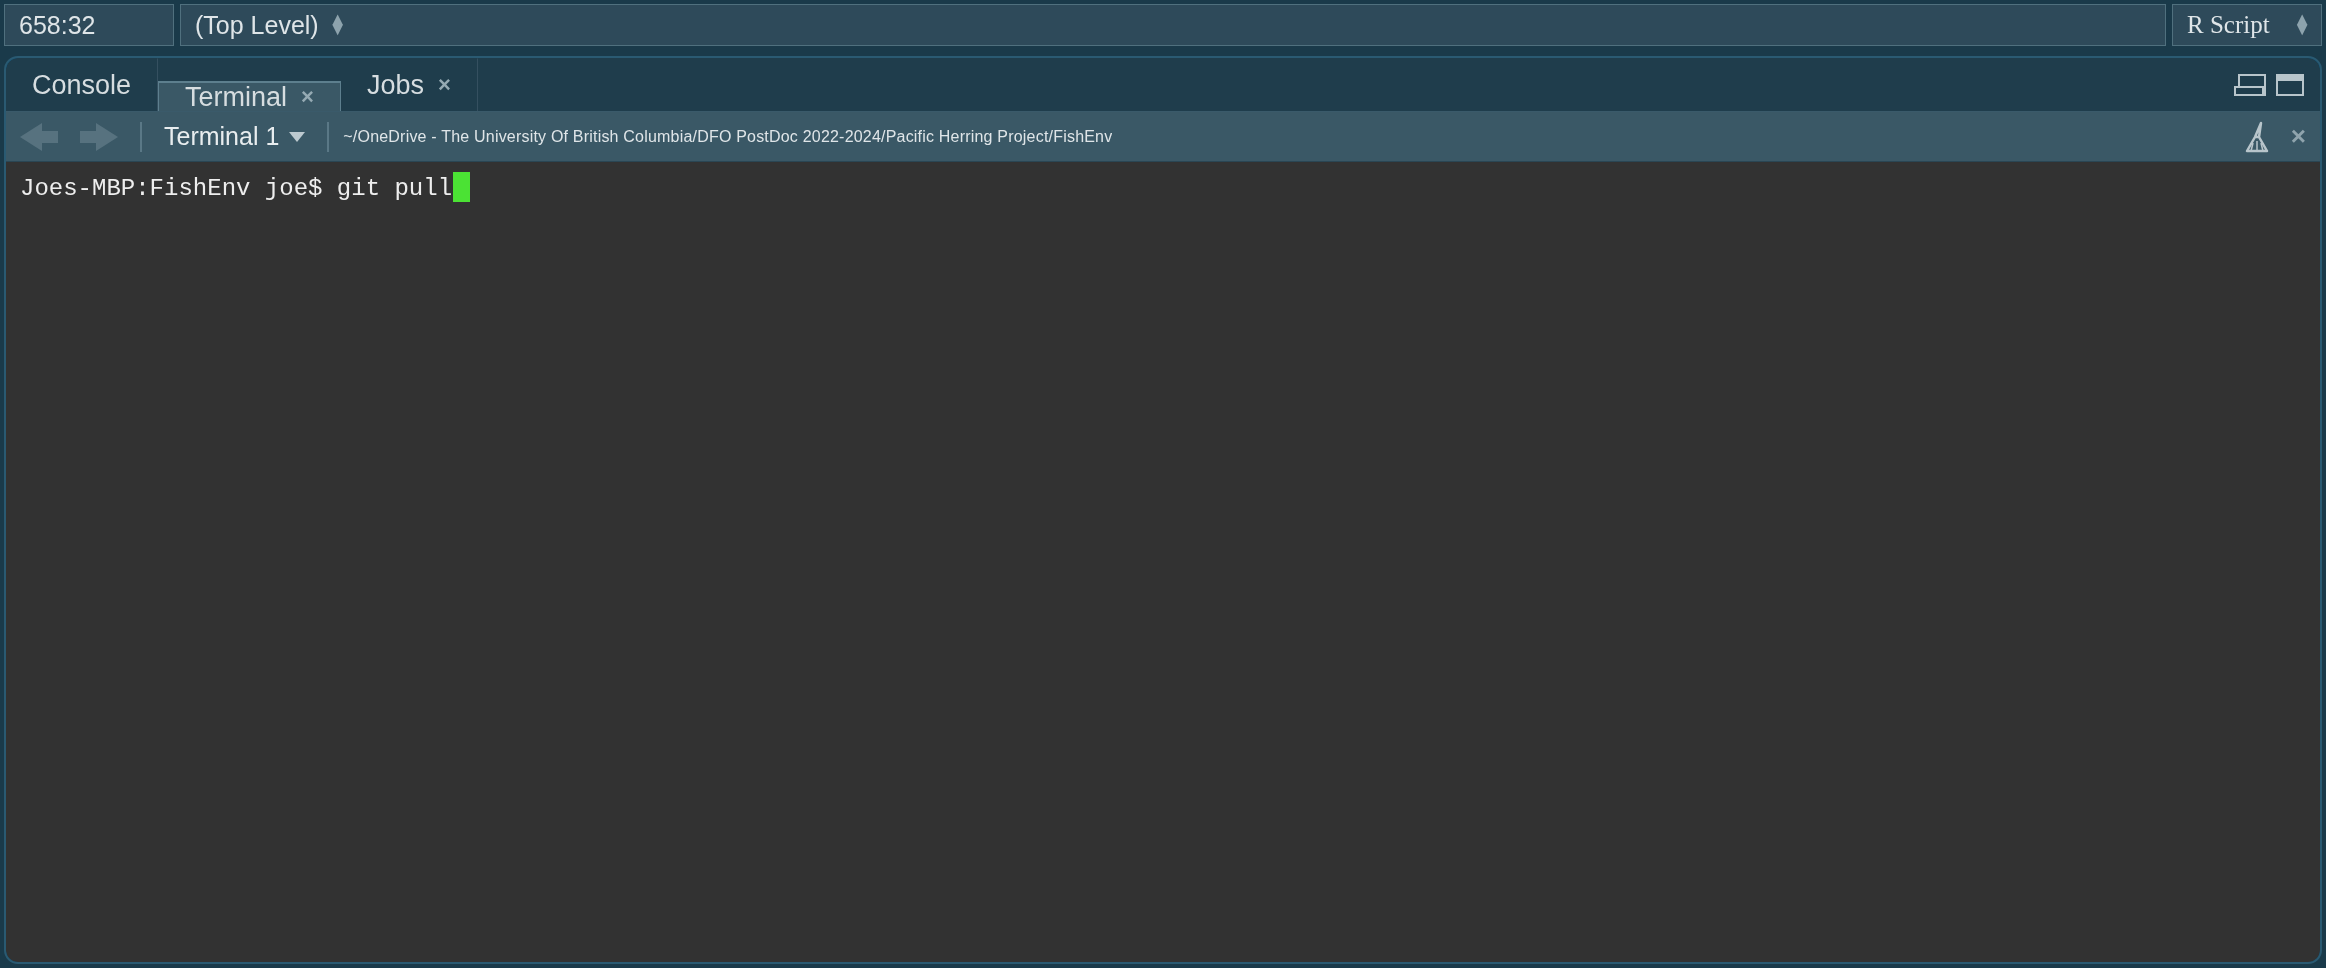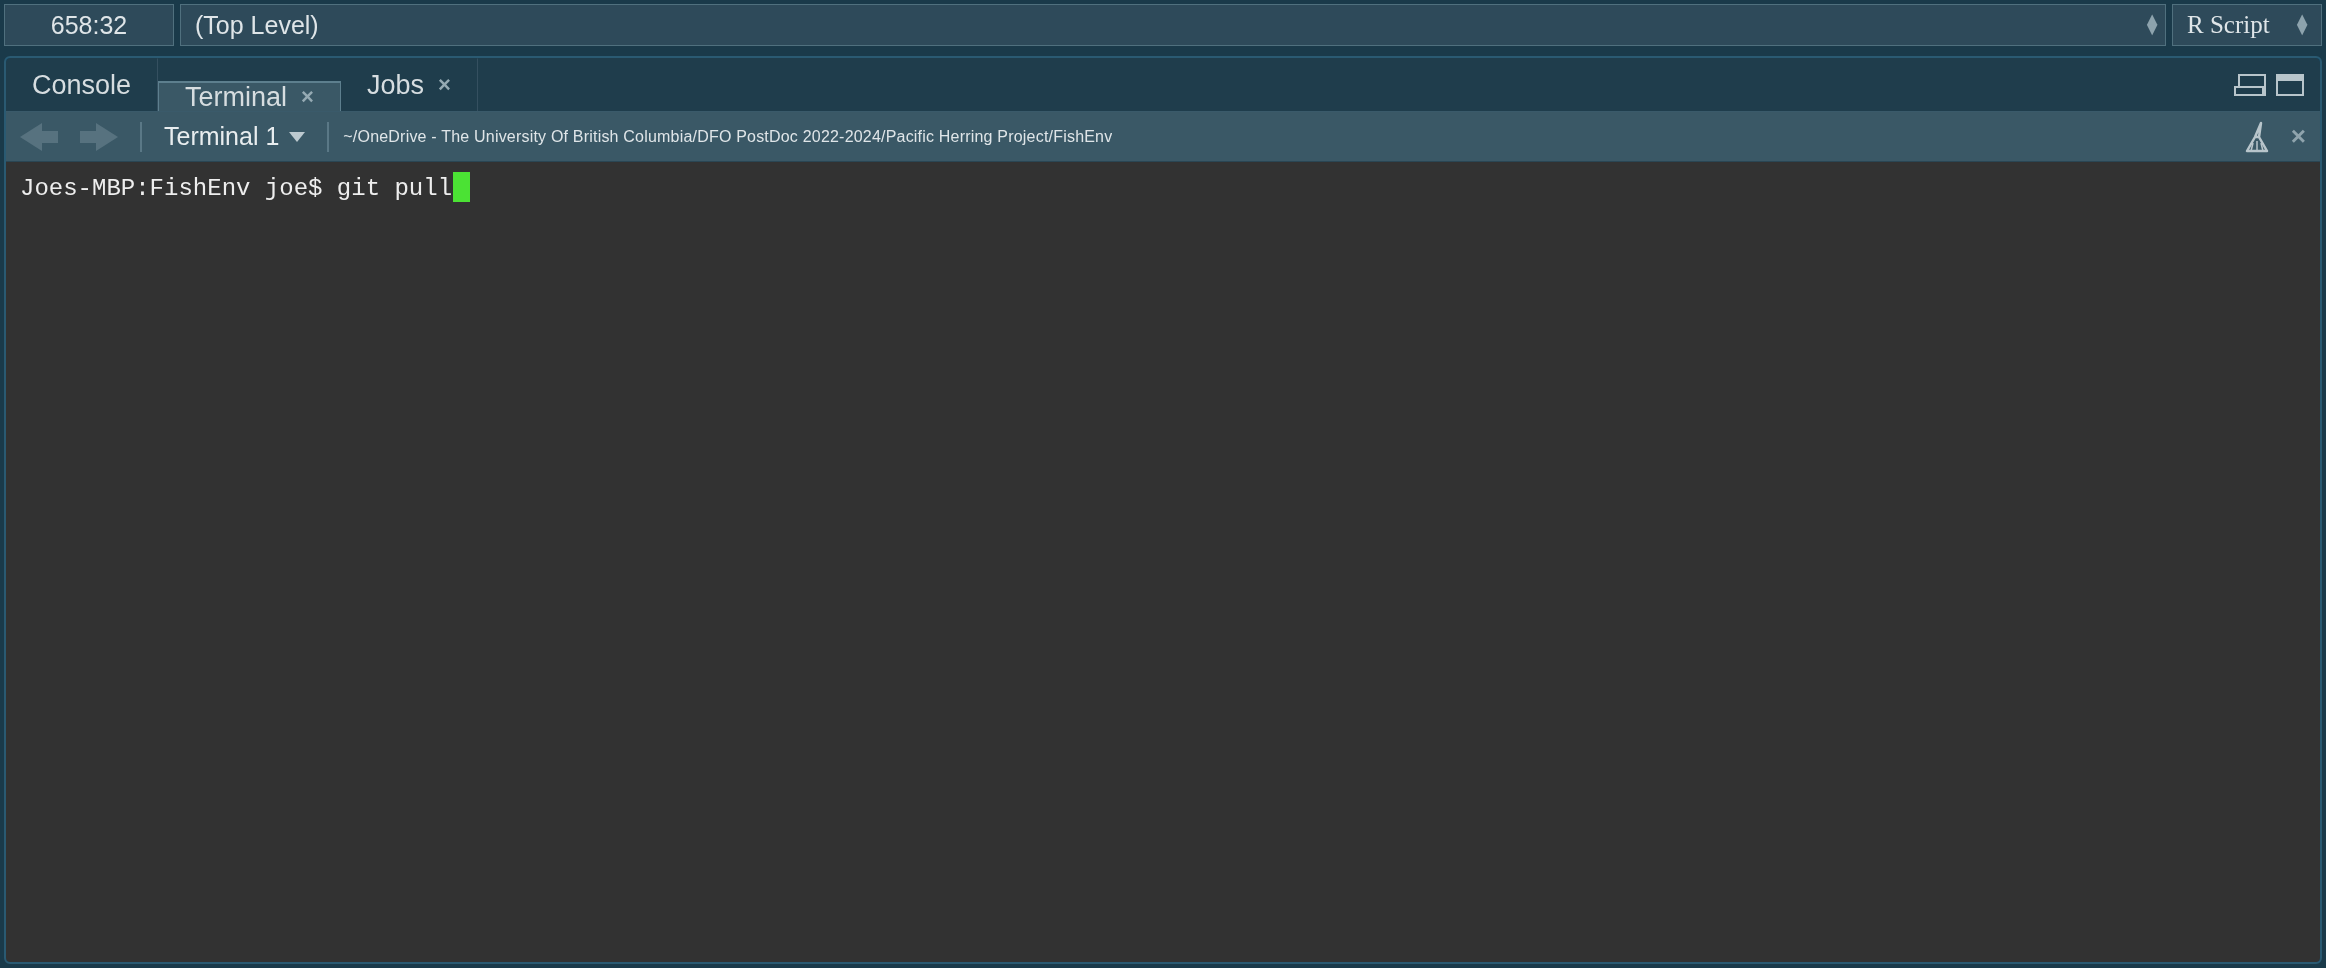--- a/index.html
+++ b/index.html
@@ -22,39 +22,39 @@
     }
     .status-box {
       background: #2e4a5a;
       border: 1px solid #50707e;
       color: #dfe5e8;
       display: flex;
       align-items: center;
       padding: 0 14px;
       font-size: 25px;
     }
-    .status-box.pos { min-width: 170px; justify-content: center; }
-    .status-box.scope { flex: 1; justify-content: space-between; padding-right: 4px; }
+    .status-box.pos { min-width: 170px; }
+    .status-box.scope { flex: 1; padding-right: 20px; }
     .status-box.lang { min-width: 150px; justify-content: space-between; padding-right: 10px; font-family: Liberation Serif, serif; }
     .sort-arrows {
       color: #8da3ad;
       font-size: 18px;
       line-height: 0.55;
       display: flex;
       flex-direction: column;
       margin-left: 10px;
     }
 
     
     .tabs-container {
       display: flex;
       flex-direction: column;
       flex: 1;
       border: 2px solid #2a5a72;
-      border-radius: 6px;
+      border-radius: 14px;
       overflow: hidden;
       background: #0369a1;
     }
     .tab-strip {
       display: flex;
       align-items: stretch;
       height: 54px;
       background: #1f3d4c;
       border-bottom: 1px solid #3a5a6a;
       position: relative;

